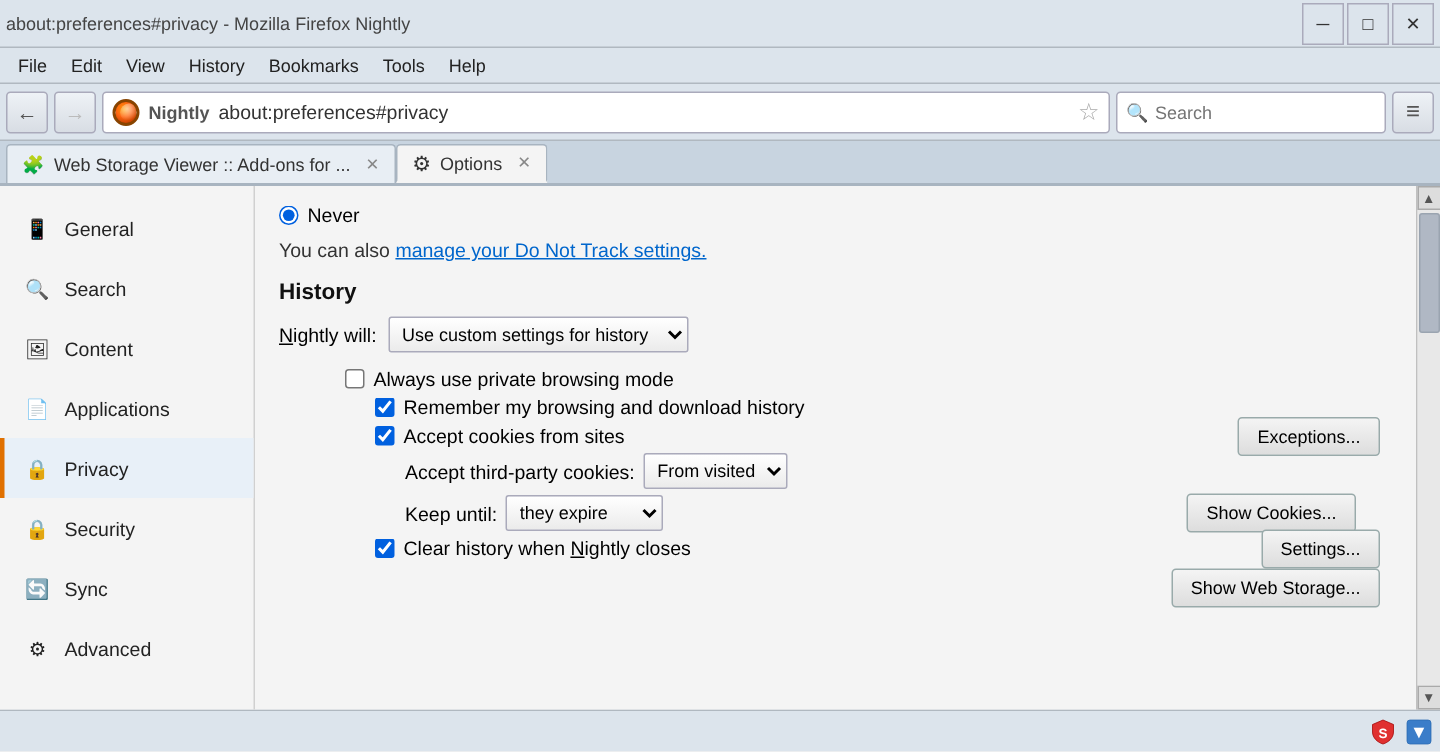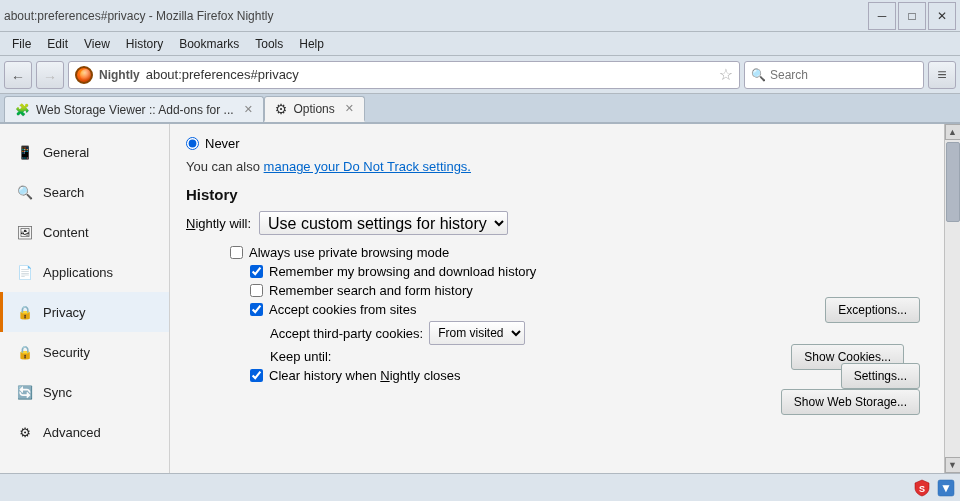--- a/index.html
+++ b/index.html
@@ -49,21 +49,21 @@
     .scrollbar-arrow { width: 16px; height: 16px; background: #ddd; border: 1px solid #aaa; display: flex; align-items: center; justify-content: center; font-size: 9px; cursor: pointer; color: #555; }
     .scrollbar-track { flex: 1; width: 100%; background: #e8e8e8; position: relative; }
     .scrollbar-thumb { width: 14px; height: 80px; background: #b0b8c4; border: 1px solid #9aa4b0; border-radius: 2px; margin: 2px auto; cursor: pointer; }
 
     
     .radio-row { display: flex; align-items: center; gap: 6px; margin-bottom: 8px; }
     .radio-blue { accent-color: #0060df; }
     .link-blue { color: #0066cc; cursor: pointer; text-decoration: underline; }
     .section-title { font-size: 15px; font-weight: bold; margin: 10px 0 8px 0; color: #111; }
     .history-row { display: flex; align-items: center; gap: 8px; margin-bottom: 10px; }
-    .history-select { height: 24px; border: 1px solid #aab; border-radius: 2px; background: linear-gradient(to bottom, #fff, #ebebeb); padding: 0 4px; font-size: 16px; cursor: pointer; min-width: 200px; }
+    .history-select { height: 24px; border: 1px solid #aab; border-radius: 2px; background: linear-gradient(to bottom, #fff, #ebebeb); padding: 0 4px; font-size: 12px; cursor: pointer; min-width: 200px; }
     .checkbox-row { display: flex; align-items: center; gap: 6px; margin: 4px 0 4px 0; padding-left: 44px; }
     .checkbox-row.indent1 { margin-left: 20px; }
     .checkbox-row.indent2 { margin-left: 40px; }
     .option-checkbox { accent-color: #0060df; }
     .option-select { height: 24px; border: 1px solid #aab; border-radius: 2px; background: linear-gradient(to bottom, #fff, #ebebeb); padding: 0 4px; font-size: 12px; cursor: pointer; }
     .action-btn { height: 26px; border: 1px solid #9aa; background: linear-gradient(to bottom, #f4f4f4, #ddd); border-radius: 3px; padding: 0 12px; font-size: 12px; cursor: pointer; white-space: nowrap; }
 
     
     .statusbar { height: 28px; background: #dce4ec; border-top: 1px solid #b0b8c0; display: flex; align-items: center; justify-content: flex-end; padding: 0 4px; gap: 4px; }
     .status-icon { width: 20px; height: 20px; display: flex; align-items: center; justify-content: center; }
@@ -197,42 +197,42 @@
     <div class="checkbox-row">
       <input type="checkbox" class="option-checkbox" style="">
       <span>Always use private browsing mode</span>
     </div>
 
     <div class="checkbox-row indent1">
       <input type="checkbox" class="option-checkbox" checked="" style="">
       <span>Remember my browsing and download history</span>
     </div>
 
-    <div class="checkbox-row indent1">
-      <input type="checkbox" class="option-checkbox" style="">
-      <span>Remember search and form history</span>
-    </div>
 
     <div class="checkbox-row indent1" style="position:relative;">
       <input type="checkbox" class="option-checkbox" checked="" style="">
       <span>Accept cookies from sites</span>
       <button class="action-btn" style="position:absolute; right:8px;">Exceptions...</button>
     </div>
 
     <div class="checkbox-row indent2" style="position:relative;">
       <span>Accept third-party cookies:</span>
       <select class="option-select">
         <option>From visited</option>
         <option>Always</option>
         <option>Never</option>
       </select>
     </div>
 
     <div class="checkbox-row indent2" style="position:relative;">
       <span>Keep until:</span>
+      <select class="option-select">
+        <option>they expire</option>
+        <option>I close Firefox</option>
+      </select>
       <button class="action-btn" style="position:absolute; right:24px;">Show Cookies...</button>
     </div>
 
     <div class="checkbox-row indent1" style="position:relative; margin-top:4px;">
       <input type="checkbox" class="option-checkbox" checked="" style="">
       <span>Clear history when <span style="text-decoration:underline;">N</span>ightly closes</span>
       <button class="action-btn" style="position:absolute; right:8px;text-align:right;">Settings...</button>
     </div>
 
     <div style="display:flex; justify-content:flex-end; margin-top:6px; padding-right:8px;">

